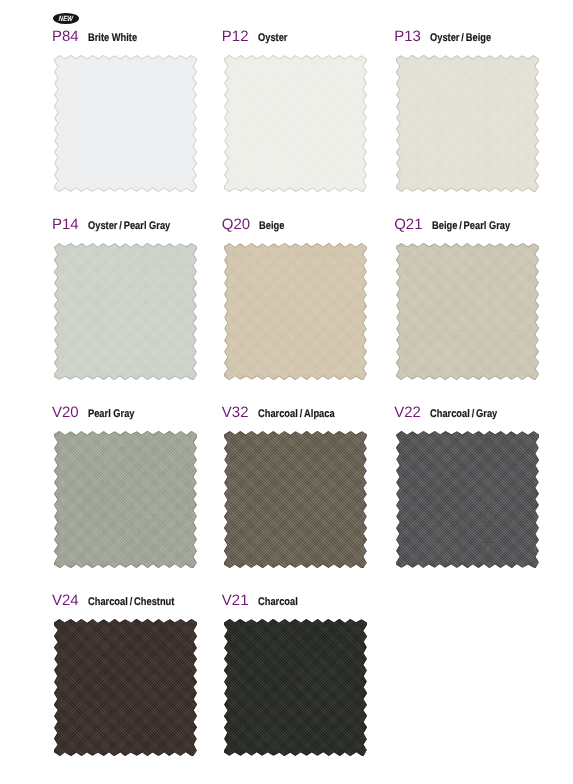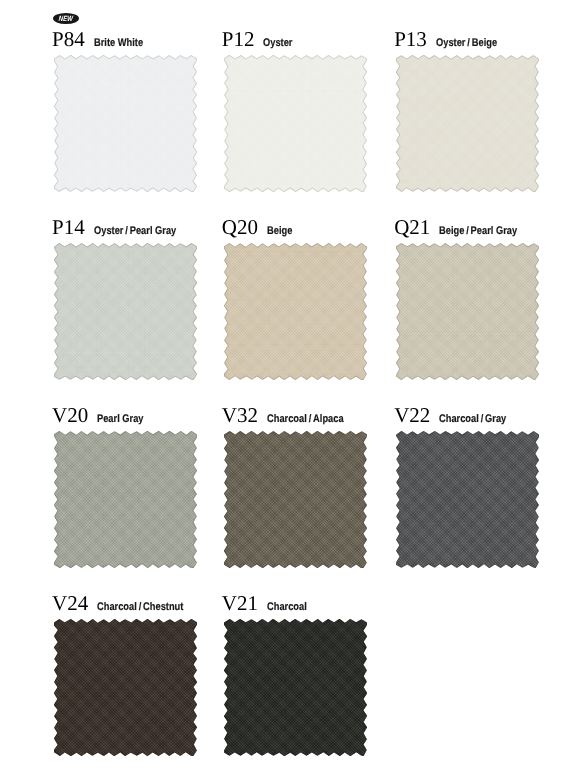--- a/index.html
+++ b/index.html
@@ -5,21 +5,21 @@
 <style>
   html,body{margin:0;padding:0;}
   body{width:573px;height:784px;background:#ffffff;overflow:hidden;
        -webkit-font-smoothing:antialiased;text-rendering:geometricPrecision;
        font-family:"Liberation Sans",sans-serif;}
   .page{position:relative;width:573px;height:784px;background:#ffffff;}
 
   
   .cell{position:absolute;width:143px;}
   .label-row{position:absolute;left:-2px;top:-26px;white-space:nowrap;line-height:1;}
-  .code{font-size:21px;color:#000000;font-weight:400;font-family:Liberation Serif, serif;}
+  .code{font-size:15px;color:#701a75;font-weight:400;}
   .spacer{display:inline-block;width:9px;}
   .name{font-size:11px;color:#171717;font-weight:bold;-webkit-text-stroke:0.17px #171717;
         display:inline-block;transform:scaleX(.845);transform-origin:left center;}
 
   .badge{position:absolute;left:-1px;top:-42px;}
   .badge svg{display:block;}
 
   .swatch{position:absolute;left:0;top:0;}
   .swatch svg{display:block;}
   .sw-tex{width:100%;height:100%;}

